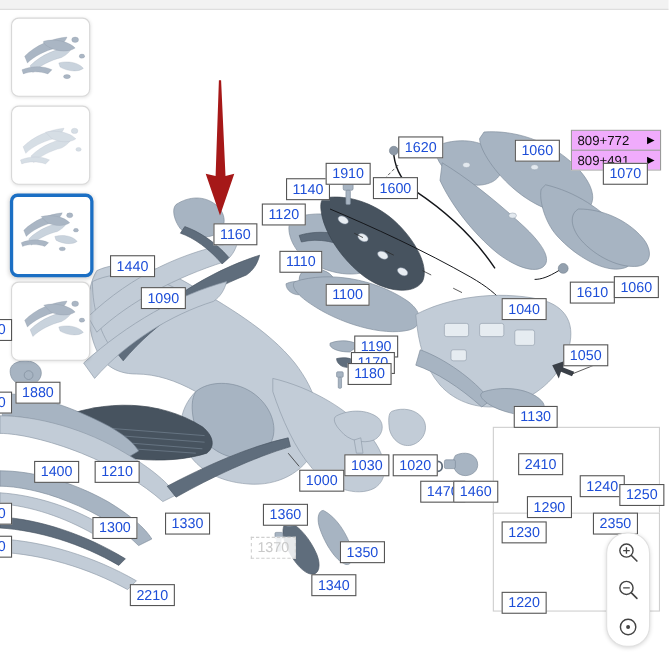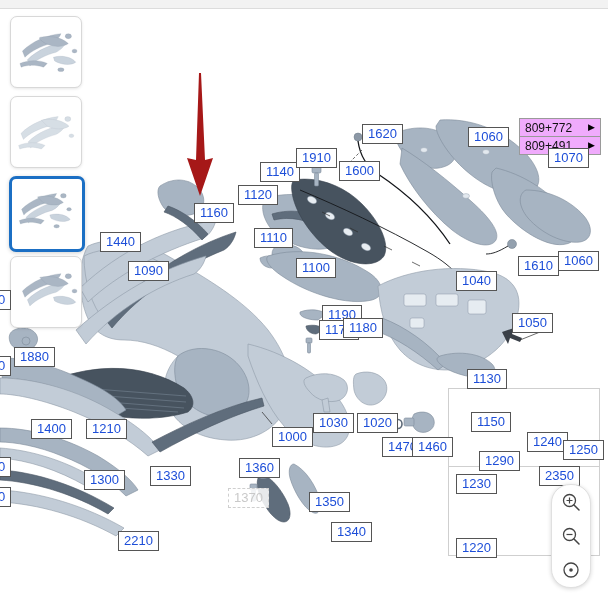--- a/index.html
+++ b/index.html
@@ -317,37 +317,37 @@
       <div class="lbl" style="left: 362px; top: 124px;">1620</div>
       <div class="lbl" style="left: 468px; top: 127px;">1060</div>
       <div class="lbl" style="left: 548px; top: 148px;">1070</div>
       <div class="lbl" style="left: 518px; top: 256px;">1610</div>
       <div class="lbl" style="left: 558px; top: 251px;">1060</div>
       <div class="lbl" style="left: 456px; top: 271px;">1040</div>
       <div class="lbl" style="left: 512px; top: 313px;">1050</div>
       <div class="lbl" style="left: 467px; top: 369px;">1130</div>
       <div class="lbl" style="left: 322px; top: 305px;">1190</div>
       <div class="lbl" style="left: 319px; top: 320px;">1170</div>
-      <div class="lbl" style="left: 316px; top: 318px; margin-left: 27px;">1180</div>
+      <div class="lbl" style="left: 316px; top: 330px;">1180</div>
       <div class="lbl" style="left: 14px; top: 347px;">1880</div>
       <div class="lbl" style="left: 31px; top: 419px;">1400</div>
       <div class="lbl" style="left: 86px; top: 419px;">1210</div>
       <div class="lbl" style="left: 84px; top: 470px;">1300</div>
       <div class="lbl" style="left: 150px; top: 466px;">1330</div>
       <div class="lbl" style="left: 118px; top: 531px;">2210</div>
       <div class="lbl" style="left: 272px; top: 427px;">1000</div>
       <div class="lbl" style="left: 313px; top: 413px;">1030</div>
       <div class="lbl" style="left: 357px; top: 413px;">1020</div>
       <div class="lbl" style="left: 382px; top: 437px;">1470</div>
       <div class="lbl" style="left: 412px; top: 437px;">1460</div>
       <div class="lbl" style="left: 239px; top: 458px;">1360</div>
       <div class="lbl dim" style="left: 228px; top: 488px;">1370</div>
-      <div class="lbl" style="left: 283px; top: 522px; margin-left: 48px;">1340</div>
+      <div class="lbl" style="left: 283px; top: 522px;">1340</div>
       <div class="lbl" style="left: 309px; top: 492px;">1350</div>
-      <div class="lbl" style="left: 471px; top: 412px;">1150</div>
+      <div class="lbl" style="left: 471px; top: 412px;">2410</div>
       <div class="lbl" style="left: 527px; top: 432px;">1240</div>
       <div class="lbl" style="left: 563px; top: 440px;">1250</div>
       <div class="lbl" style="left: 479px; top: 451px;">1290</div>
       <div class="lbl" style="left: 539px; top: 466px;">2350</div>
       <div class="lbl" style="left: 456px; top: 474px;">1230</div>
       <div class="lbl" style="left: 456px; top: 538px;">1220</div>
       <div class="lbl" style="left: -8px; top: 290px;">0</div>
       <div class="lbl" style="left: -8px; top: 356px;">0</div>
       <div class="lbl" style="left: -8px; top: 457px;">0</div>
       <div class="lbl" style="left: -8px; top: 487px;">0</div>

